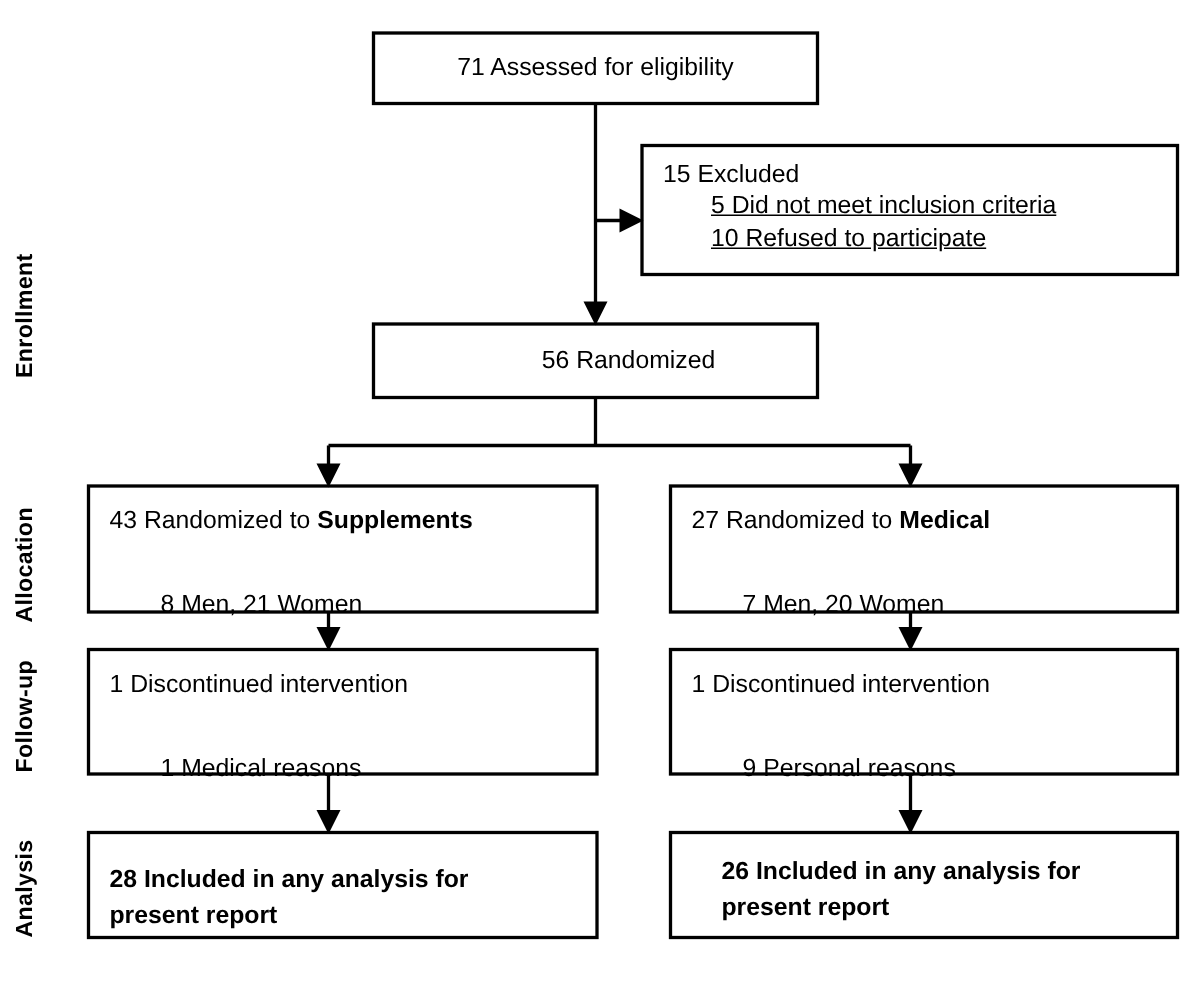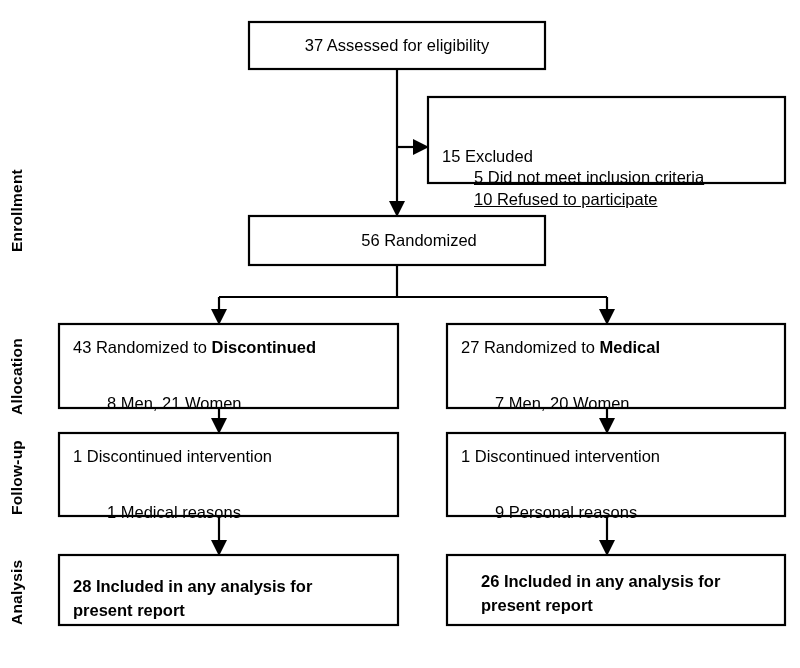--- a/index.html
+++ b/index.html
@@ -85,21 +85,20 @@
   }
   .strongbox .node-line {
     font-weight: bold;
     padding-left: 14px;
   }
   .strongbox .node-line.second {
     margin-top: 4px;
   }
   .tight {
     line-height: 1.3;
-    margin-top: 40px;
   }
 </style>
 </head>
 <body>
 
 <div id="diagram-root">
 
   <svg id="flow-svg" viewBox="0 0 800 668">
 
     <rect class="box-rect" x="249" y="22" width="296" height="47"></rect>
@@ -148,35 +147,35 @@
 
   <div class="stage-label" style="left: 8px; top: 252px;">Enrollment</div>
 
   <div class="stage-label" style="left: 8px; top: 415px;">Allocation</div>
 
   <div class="stage-label" style="left: 8px; top: 515px;">Follow-up</div>
 
   <div class="stage-label" style="left: 8px; top: 625px;">Analysis</div>
 
   <div class="node-box centered" style="left: 249px; top: 22px; width: 296px; height: 47px;">
-    <span class="node-line">37 Assessed for eligibility</span>
+    <span class="node-line">71 Assessed for eligibility</span>
   </div>
 
   <div class="node-box tight" style="left: 428px; top: 97px; width: 357px; height: 86px; justify-content: flex-start; padding-top: 9px;">
     <span class="node-line lead">15 Excluded</span>
     <span class="node-line indent-1">5 Did not meet inclusion criteria</span>
     <span class="node-line indent-1">10 Refused to participate</span>
   </div>
 
   <div class="node-box centered" style="left: 249px; top: 216px; width: 340px; height: 49px;">
     <span class="node-line">56 Randomized</span>
   </div>
 
   <div class="node-box" style="left: 59px; top: 324px; width: 339px; height: 84px; justify-content: flex-start; padding-top: 13px;">
-    <span class="node-line lead"><span>43 Randomized to </span><span class="bold">Discontinued</span></span>
+    <span class="node-line lead"><span>43 Randomized to </span><span class="bold">Supplements</span></span>
     <span class="node-line indent-2 gap-top">8 Men, 21 Women</span>
   </div>
 
   <div class="node-box" style="left: 447px; top: 324px; width: 338px; height: 84px; justify-content: flex-start; padding-top: 13px;">
     <span class="node-line lead"><span>27 Randomized to </span><span class="bold">Medical</span></span>
     <span class="node-line indent-2 gap-top">7 Men, 20 Women</span>
   </div>
 
   <div class="node-box" style="left: 59px; top: 433px; width: 339px; height: 83px; justify-content: flex-start; padding-top: 13px;">
     <span class="node-line lead">1 Discontinued intervention</span>

